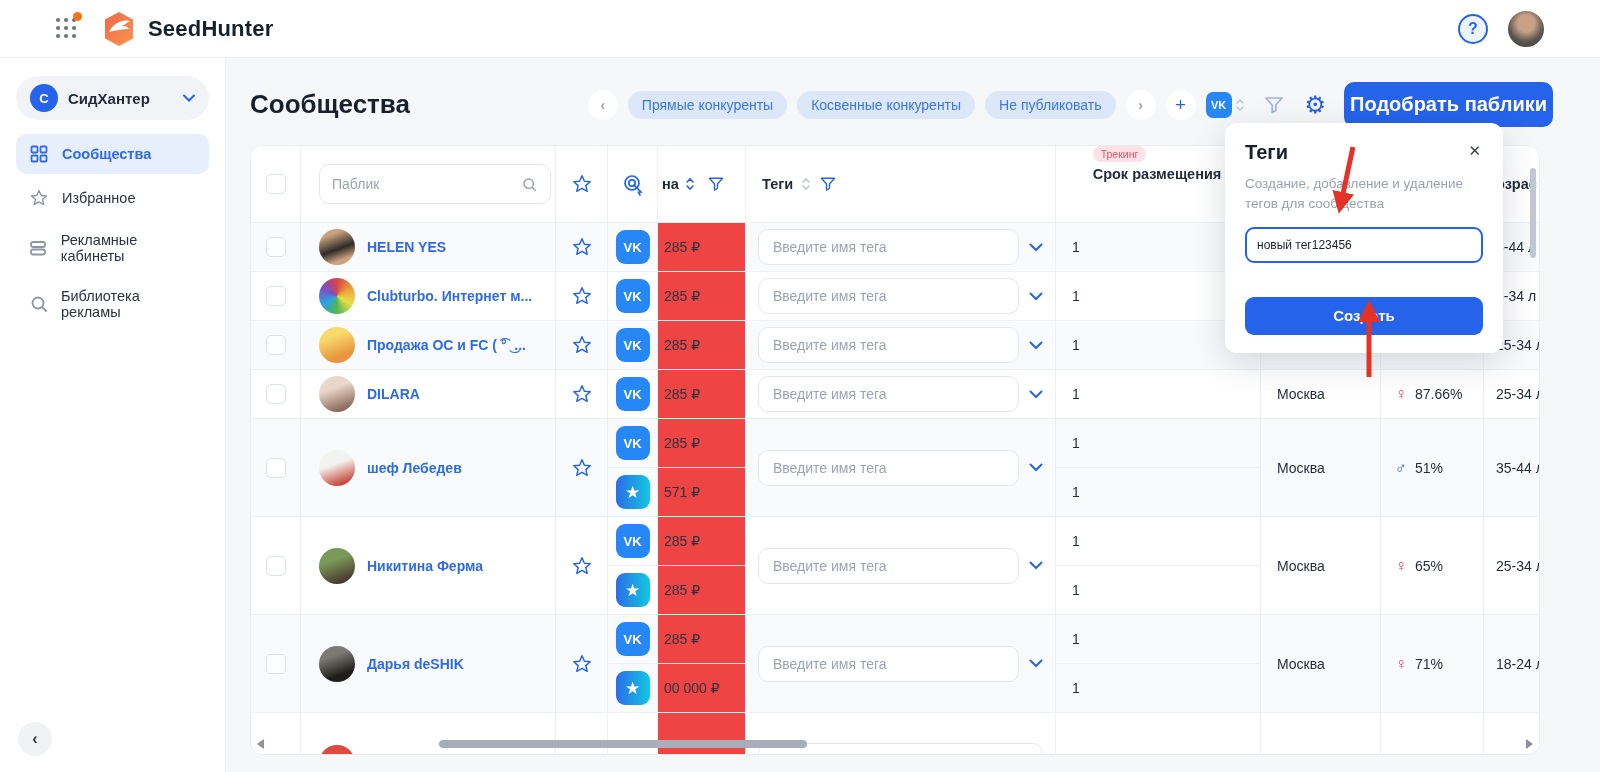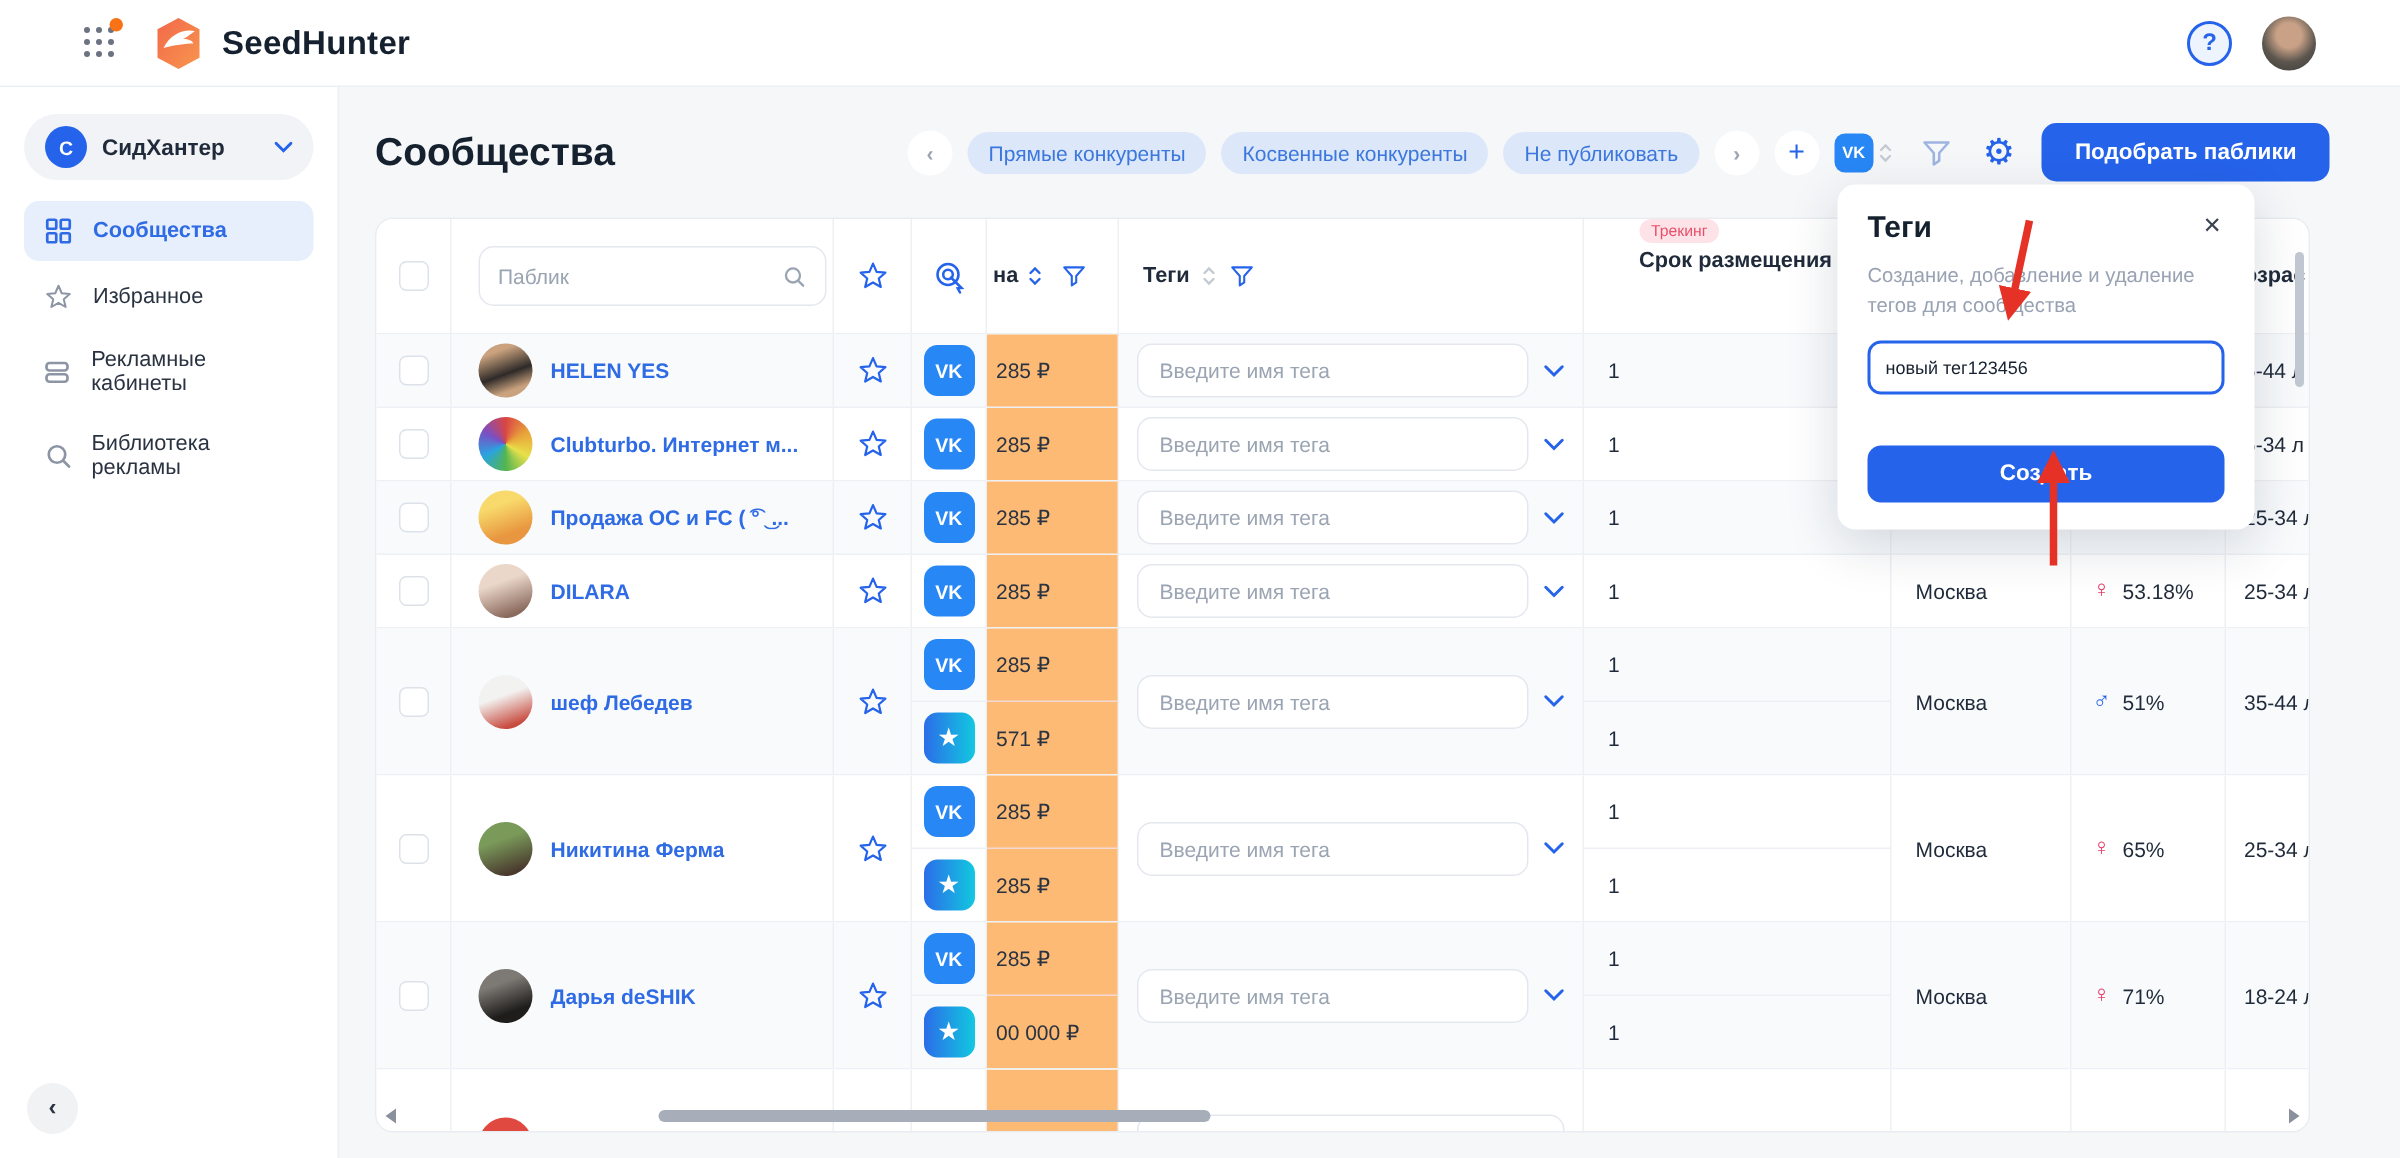--- a/index.html
+++ b/index.html
@@ -45,35 +45,35 @@
   .circle-nav { width:30px; height:30px; border-radius:50%; background:#fff; color:#9aa3b0;
     display:flex; align-items:center; justify-content:center; font-size:14px; font-weight:700; cursor:pointer; }
   .chip { background:#dce8fa; color:#3b77dd; font-size:14px; padding:6px 14px; border-radius:16px;
     white-space:nowrap; cursor:pointer; }
   .plus-btn { width:30px; height:30px; border-radius:50%; background:#fff; color:#2563eb; font-size:19px;
     display:flex; align-items:center; justify-content:center; cursor:pointer; }
   .vk-sort { display:flex; align-items:center; gap:3px; cursor:pointer; }
   .vk-badge-sm { width:26px; height:26px; border-radius:7px; background:#2787f5; color:#fff;
     font-size:11px; font-weight:800; display:flex; align-items:center; justify-content:center; }
   .icon-btn { display:flex; align-items:center; justify-content:center; cursor:pointer; }
-  .primary-btn { background:#2563eb; color:#fff; font-size:15px; font-weight:700; border:none;
-    border-radius:10px; padding:11px 22px; cursor:pointer; }
+  .primary-btn { background:#2563eb; color:#fff; font-size:20px; font-weight:700; border:none;
+    border-radius:10px; padding:11px 6px; cursor:pointer; }
 
   
   .table-card { position:absolute; left:24px; top:87px; width:1290px; height:610px; background:#fff;
     border:1px solid #e9edf2; border-radius:12px; overflow:hidden; z-index:1; }
   .trow { display:flex; border-bottom:1px solid #edf0f4; background:#fff; }
   .trow.striped { background:#f8fafc; }
   .col { border-right:1px solid #edf0f4; display:flex; align-items:center; overflow:hidden; }
   .col:last-child { border-right:none; }
   .c-cb   { width:50px;  justify-content:center; }
   .c-pub  { width:255px; gap:12px; padding-left:18px; }
   .c-star { width:52px;  justify-content:center; }
   .c-plat { width:50px;  flex-direction:column; align-items:stretch; padding:0; }
-  .c-price{ width:88px;  flex-direction:column; align-items:stretch; background:#fdba74; padding:0; }
+  .c-price{ width:88px;  flex-direction:column; align-items:stretch; background:#ef4444; padding:0; }
   .c-tags { width:310px; padding:0 12px; gap:10px; }
   .c-term { width:205px; flex-direction:column; align-items:stretch; padding:0; }
   .c-city { width:120px; padding-left:16px; font-size:14px; }
   .c-gen  { width:103px; padding-left:14px; gap:8px; font-size:14px; }
   .c-age  { flex:1; padding-left:12px; font-size:14px; white-space:nowrap; }
   .sub { flex:1; display:flex; align-items:center; }
   .sub + .sub { border-top:1px solid #edf0f4; }
   .c-plat .sub { justify-content:center; }
   .c-price .sub { padding-left:6px; font-size:14px; color:#2a3342; white-space:nowrap; }
   .c-price .sub + .sub { border-top:1px solid #f3d9d6; }
@@ -477,21 +477,21 @@
           <svg class="inline" width="14" height="9" viewBox="0 0 14 9">
             <path d="M1.5 1.5 L7 7 L12.5 1.5" fill="none" stroke="#2563eb" stroke-width="2" stroke-linecap="round"></path>
           </svg>
         </div>
       <div class="col c-term">
           <div class="sub">1</div>
         </div>
       <div class="col c-city">Москва</div>
       <div class="col c-gen">
           <span class="gen-f">♀</span>
-          <span>53.18%</span>
+          <span>87.66%</span>
         </div>
       <div class="col c-age">25-34 л</div>
     </div>
 
     <div class="trow striped" style="height:98px;">
       <div class="col c-cb">
           <span class="checkbox"></span>
         </div>
       <div class="col c-pub">
           <span class="avatar av5"></span>

